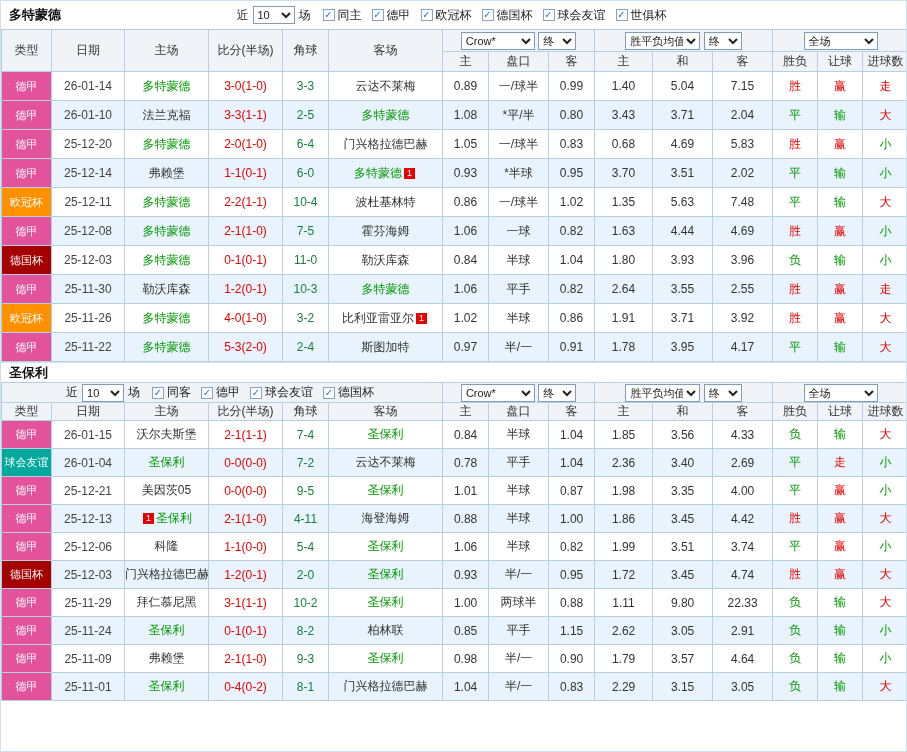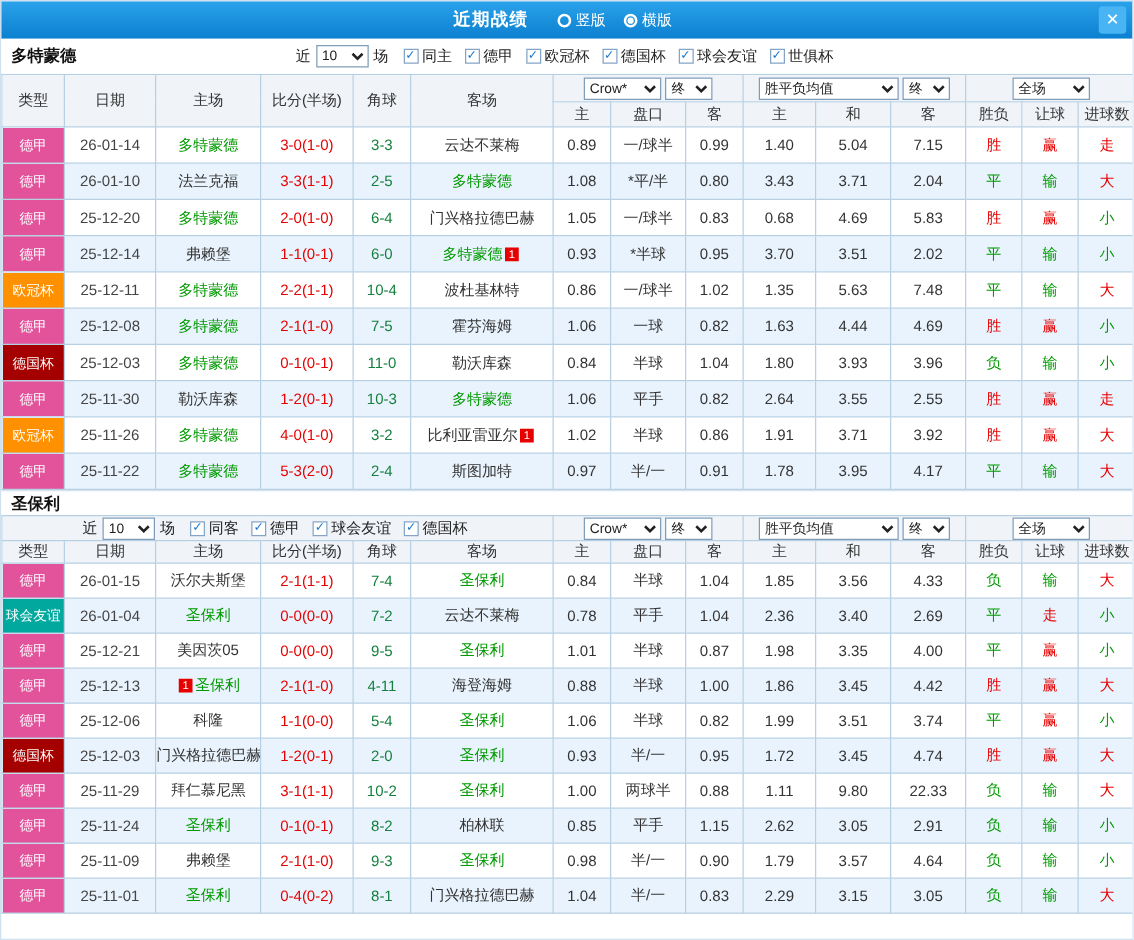--- a/index.html
+++ b/index.html
@@ -15,21 +15,21 @@
   
   .section-head{height:28px;display:flex;align-items:center;justify-content:center;position:relative;background:#fff}
   .team-name{position:absolute;left:8px;font-weight:bold;font-size:13px;color:#111}
   .section-title2{height:20px;display:flex;align-items:center;background:#fff;border-top:1px solid #d7e4f0}
   .section-title2 .team-name{position:static;padding-left:8px}
   .filters{display:flex;align-items:center;gap:4px;font-size:12px;color:#222;white-space:nowrap}
   .checks{display:inline-flex;align-items:center;gap:2px;margin-left:4px}
   .chk{display:inline-flex;align-items:center;gap:3px;margin:0 4px;cursor:pointer}
   .cb{width:12px;height:12px;border:1px solid #85a4c6;background:#fff;display:inline-flex;align-items:center;justify-content:center;font-size:10px;line-height:12px;color:#1577d2;font-weight:bold}
   select{font-size:11px;height:18px;border:1px solid #7f9db9;background:#fff;color:#222}
-  .s-com{width:62px}.s-fin{width:38px}.s-avg{width:112px}.s-cnt{width:42px}
+  .s-com{width:74px}.s-fin{width:38px}.s-avg{width:75px}.s-cnt{width:42px}
   
   table.grid{border-collapse:collapse;table-layout:fixed;width:907px;font-size:12px}
   .grid th,.grid td{border:1px solid #b7cfe3;text-align:center;overflow:hidden;white-space:nowrap;padding:0}
   .grid thead th{background:#f0f3f8;font-weight:normal;color:#333}
   .t1 tr.h1 th{height:22px}.t1 tr.h2 th{height:20px}
   .t2 tr.h1 th{height:20px}.t2 tr.h2 th{height:18px}
   .t1 tbody tr{height:29px}.t2 tbody tr{height:28px}
   .grid tbody tr:nth-child(even){background:#e9f3fd}
   .t-league{color:#fff;font-size:11px}
   .t-date{color:#444}
@@ -42,32 +42,20 @@
   .res-g{color:#009900}
   .badge{display:inline-block;width:11px;height:11px;background:#e60000;color:#fff;font-size:9px;line-height:11px;text-align:center;margin:0 2px;vertical-align:middle}
   .summary{height:21px;display:flex;align-items:center;justify-content:center;font-size:12px;gap:8px;background:#fff;border-left:1px solid #b7cfe3;border-right:1px solid #b7cfe3;border-bottom:1px solid #d7e4f0}
   .sum-k{color:#222}.sum-r{color:#e60000}.sum-g{color:#009900}
 </style>
 </head>
 <body>
 
 <div class="app">
 
-  <div class="topbar">
-    <span class="title">近期战绩</span>
-    <label class="radio-opt">
-      <span class="radio"></span>
-      <span>竖版</span>
-    </label>
-    <label class="radio-opt">
-      <span class="radio sel"></span>
-      <span>横版</span>
-    </label>
-    <div class="close-btn">✕</div>
-  </div>
 
   <div class="section-head">
     <span class="team-name">多特蒙德</span>
     <div class="filters">
       <span>近</span>
       <select class="s-cnt">
         <option>10</option>
       </select>
       <span>场</span>
       <span class="checks">

